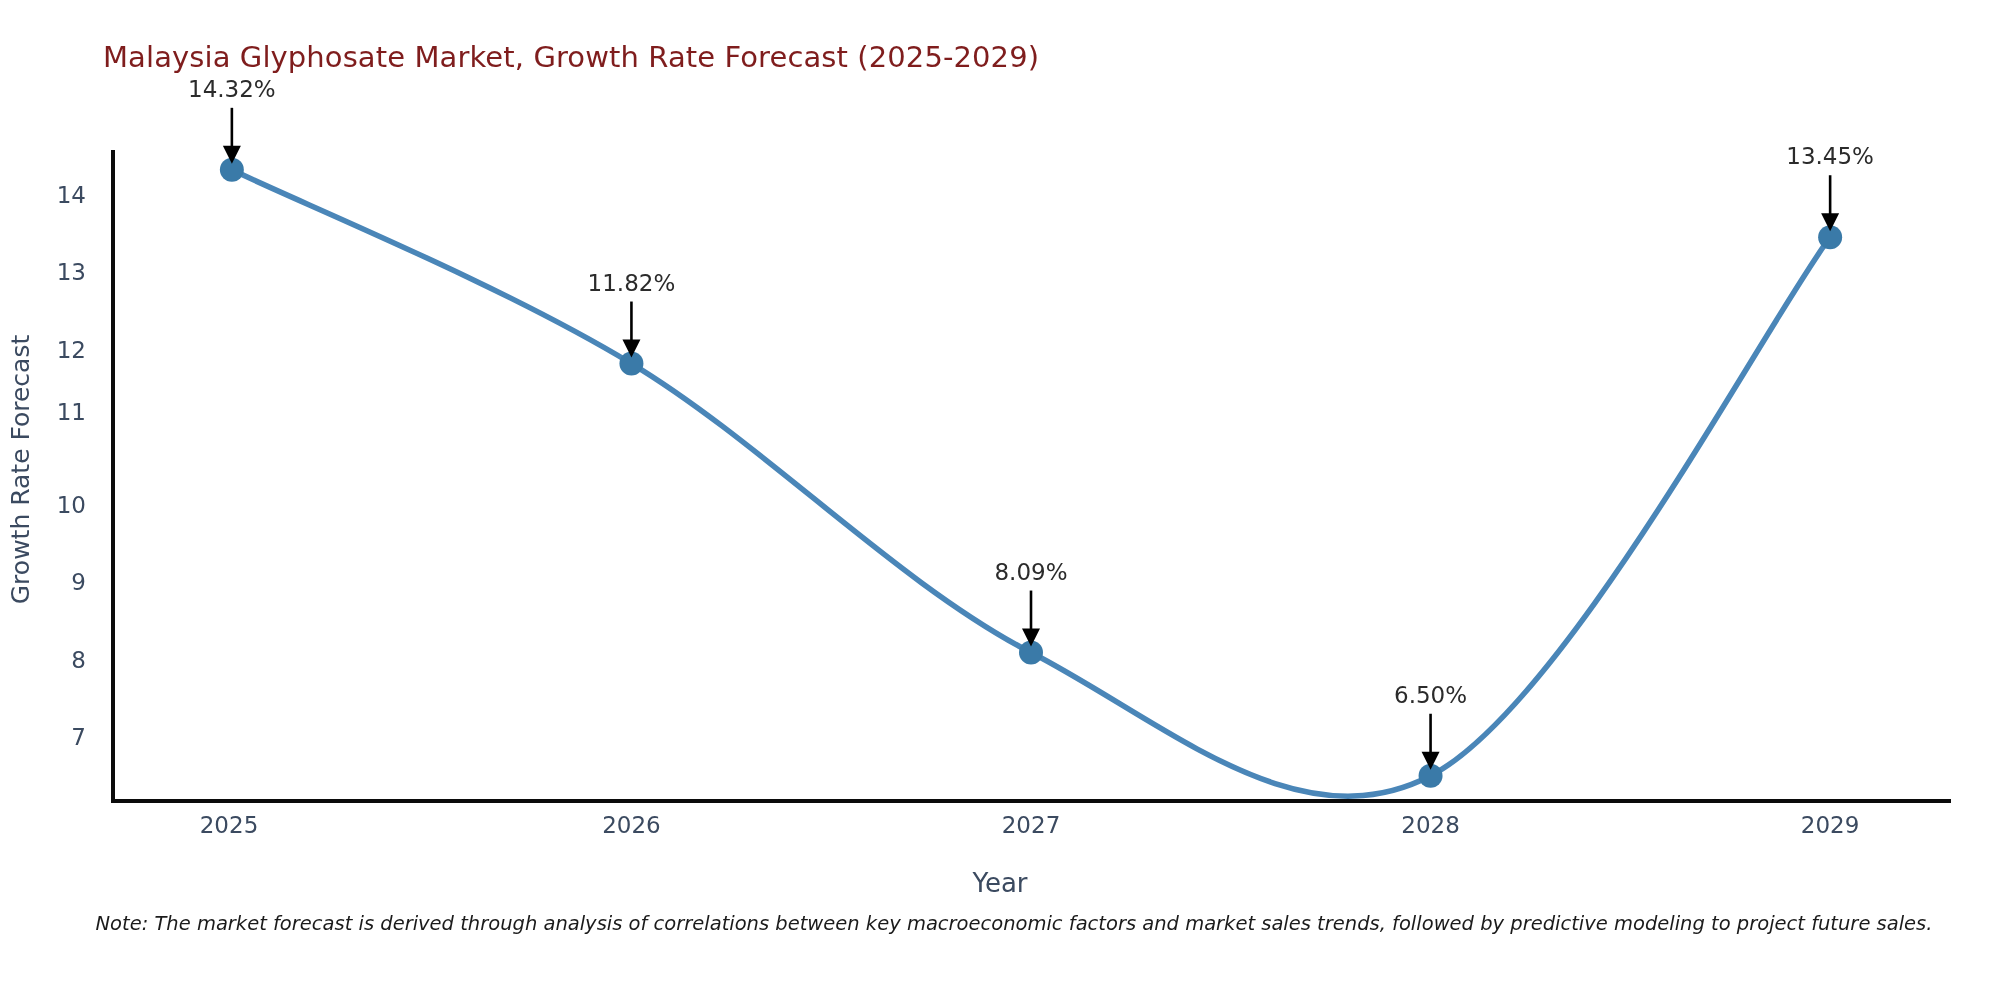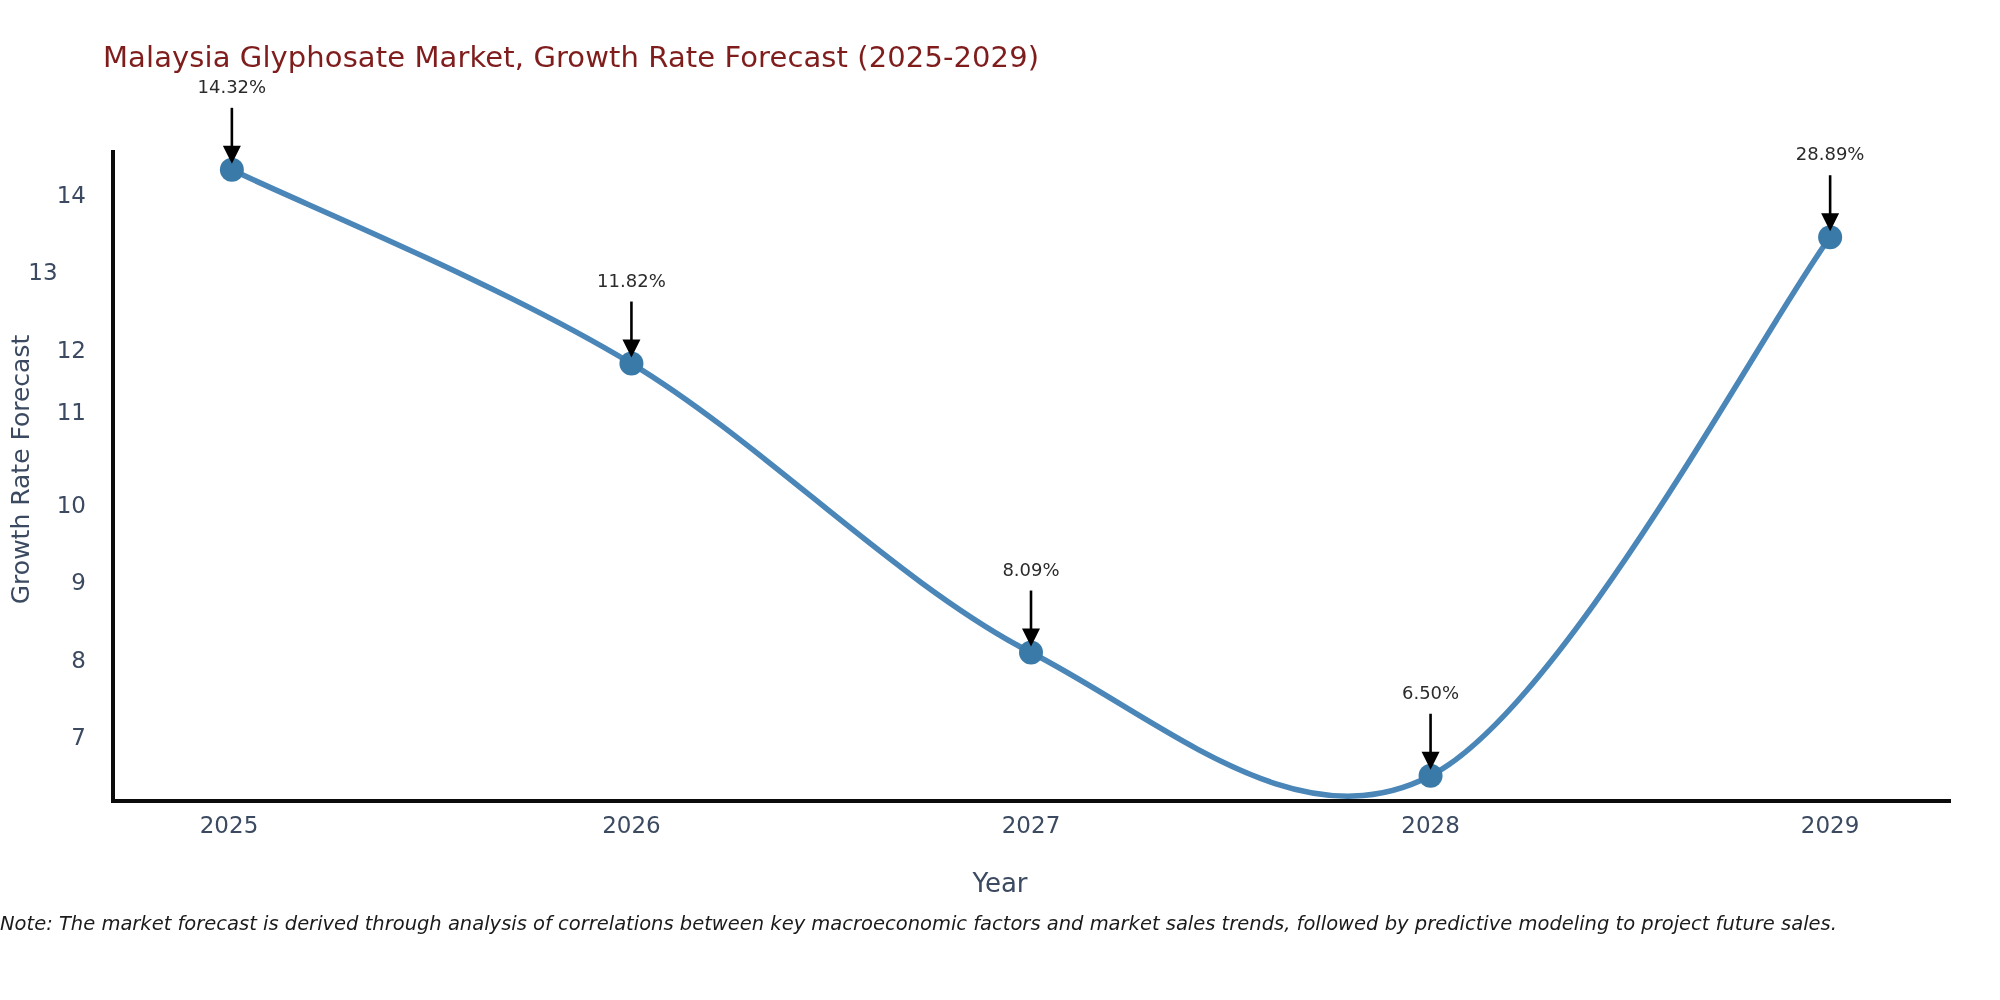--- a/index.html
+++ b/index.html
@@ -72,48 +72,50 @@
     width: 2000px;
     text-align: center;
     font-size: 26px;
     color: #3b4a60;
   }
 
   #footnote {
     position: absolute;
     left: 0; top: 912px;
     width: 2000px;
+    text-align: center;
     font-size: 19.5px;
     font-style: italic;
     color: #1b1b1b;
     white-space: nowrap;
+    padding-left: 28px;
   }
 
   svg#line-svg { position: absolute; left: 0; top: 0; width: 2000px; height: 1000px; pointer-events: none; }
 
   .point-label {
     position: absolute;
     transform: translateX(-50%);
-    font-size: 18px;
+    font-size: 23px;
     color: #2b2b2b;
     white-space: nowrap;
   }
 </style>
 </head>
 <body>
 
 <div id="root">
 
   <div id="chart-title">Malaysia Glyphosate Market, Growth Rate Forecast (2025-2029)</div>
 
   <div id="ylabel">Growth Rate Forecast</div>
 
   <div id="ytick-layer">
       <div class="ytick-label" style="top: 194.617px;">14</div>
-      <div class="ytick-label" style="top: 272.102px; text-align: center;">13</div>
+      <div class="ytick-label" style="top: 272.102px;">13</div>
       <div class="ytick-label" style="top: 349.587px;">12</div>
       <div class="ytick-label" style="top: 412px;">11</div>
       <div class="ytick-label" style="top: 504.557px;">10</div>
       <div class="ytick-label" style="top: 582.042px;">9</div>
       <div class="ytick-label" style="top: 659.527px;">8</div>
       <div class="ytick-label" style="top: 737.012px;">7</div>
     </div>
 
   <div id="axis-left"></div>
   <div id="axis-bottom"></div>
@@ -146,19 +148,19 @@
       <div class="xtick-label" style="left: 631.435px;">2026</div>
       <div class="xtick-label" style="left: 1031px;">2027</div>
       <div class="xtick-label" style="left: 1430.57px;">2028</div>
       <div class="xtick-label" style="left: 1830.13px;">2029</div>
     </div>
   <div id="label-layer">
       <div class="point-label" style="left: 231.87px; top: 75.8216px;">14.32%</div>
       <div class="point-label" style="left: 631.435px; top: 269.534px;">11.82%</div>
       <div class="point-label" style="left: 1031px; top: 558.553px;">8.09%</div>
       <div class="point-label" style="left: 1430.57px; top: 681.754px;">6.50%</div>
-      <div class="point-label" style="left: 1830.13px; top: 143.234px;">28.89%</div>
+      <div class="point-label" style="left: 1830.13px; top: 143.234px;">13.45%</div>
     </div>
 
   <div id="xlabel">Year</div>
   <div id="footnote">Note: The market forecast is derived through analysis of correlations between key macroeconomic factors and market sales trends, followed by predictive modeling to project future sales.</div>
 
 </div>
 
 </body></html>

